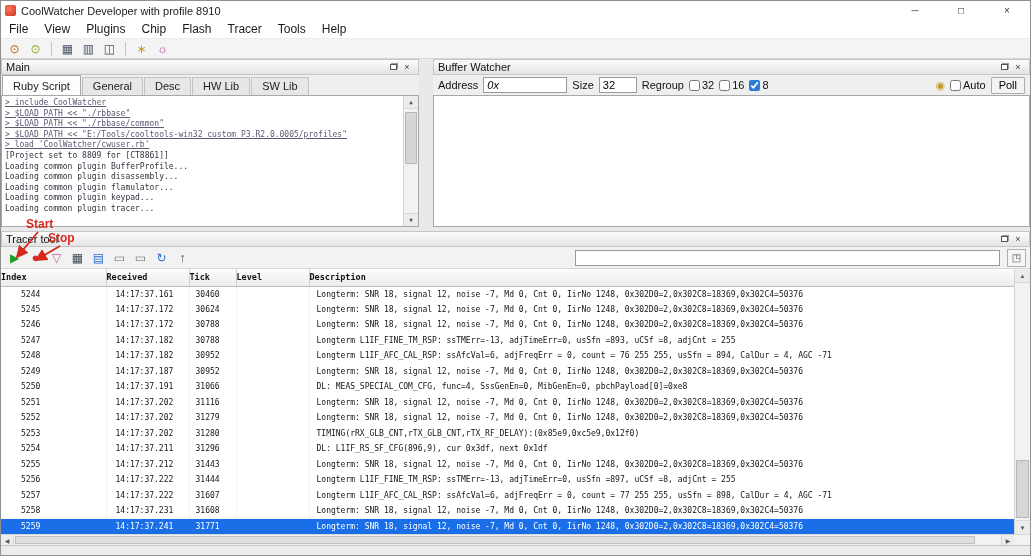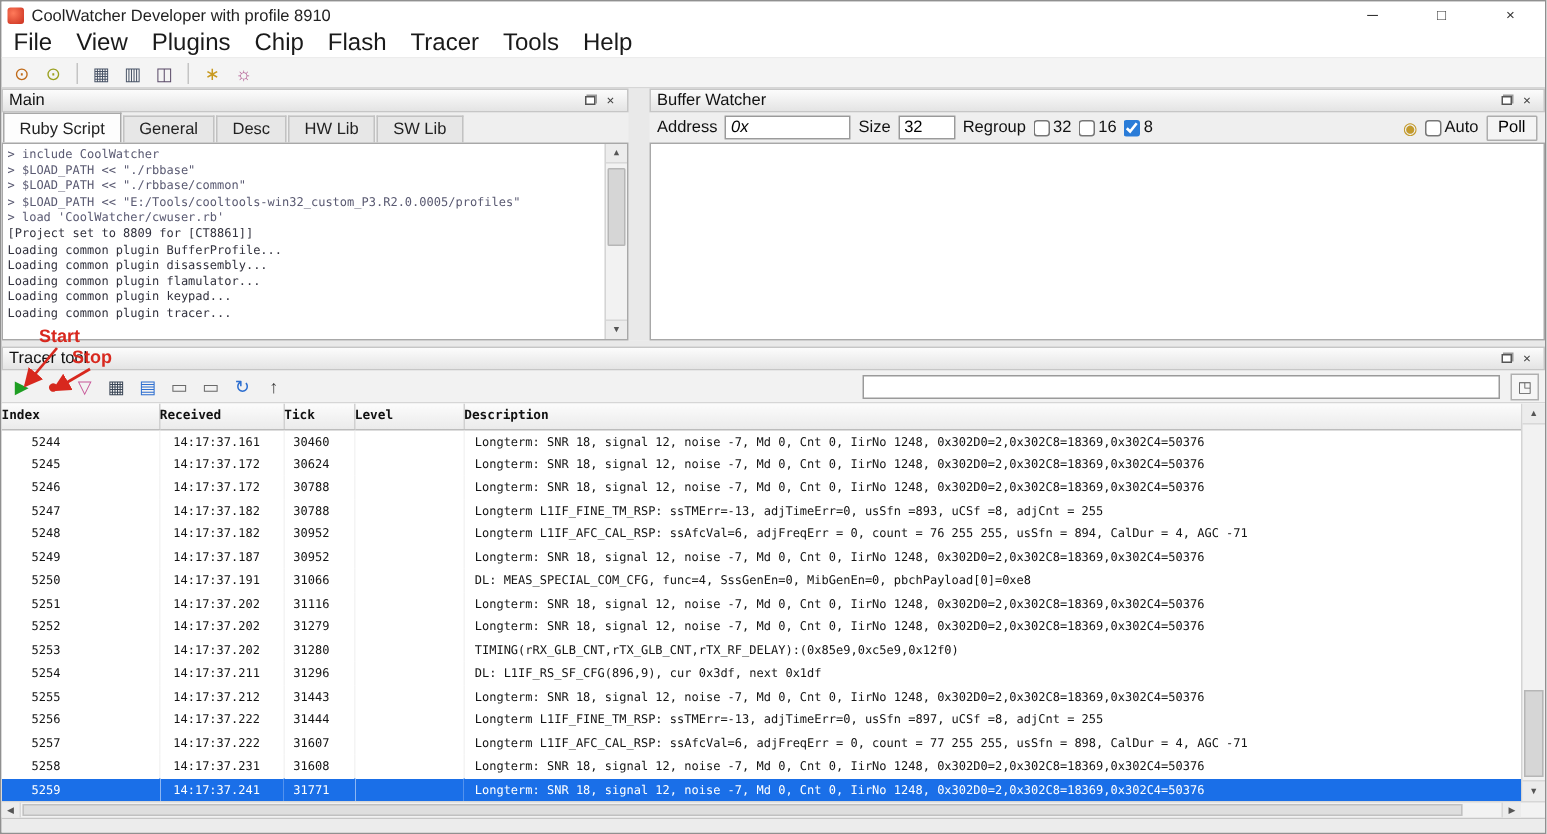--- a/index.html
+++ b/index.html
@@ -16,21 +16,21 @@
   
   .titlebar{height:19px; background:#ffffff; display:flex; align-items:center; padding-left:4px;}
   .app-icon{width:11px; height:11px; border-radius:2px; margin-right:5px;
     background:radial-gradient(circle at 35% 35%, #ff7a5a, #c92f1e); flex:0 0 auto;}
   .title-text{font-size:11px; color:#222; flex:1; white-space:nowrap; overflow:hidden;}
   .win-controls{display:flex; height:100%;}
   .winbtn{width:46px; height:100%; display:flex; align-items:center; justify-content:center;
     font-size:10px; color:#333;}
   
   .menubar{height:19px; background:#ffffff; display:flex; align-items:center; border-bottom:1px solid #ececec;}
-  .menu-item{padding:0 8px; height:100%; display:flex; align-items:center; font-size:16px; color:#1a1a1a;}
+  .menu-item{padding:0 8px; height:100%; display:flex; align-items:center; font-size:12px; color:#1a1a1a;}
   
   .toolbar{height:20px; background:#f4f4f4; border-bottom:1px solid #d6d6d6; display:flex; align-items:center; padding:0 4px; gap:2px;}
   .tbtn{width:19px; height:17px; display:flex; align-items:center; justify-content:center; font-size:12px; line-height:1;}
   .tsep{width:1px; height:14px; background:#c4c4c4; margin:0 4px;}
   
   .top-panels{height:168px; display:flex; gap:14px; background:#e9e9e9;}
   .panel{display:flex; flex-direction:column; min-width:0;}
   .panel-main{width:418px;}
   .panel-buffer{flex:1;}
   .panel-header{height:16px; background:linear-gradient(#fcfcfc,#e4e4e4); border:1px solid #c6c6c6;
@@ -39,21 +39,21 @@
   .dock-btn{width:14px; height:12px; display:flex; align-items:center; justify-content:center; font-size:9px; color:#444;}
   .dock-float-glyph{width:7px; height:6px; border:1px solid #555; background:#fff; box-shadow:1px -1px 0 #999;}
   
   .tabbar{height:20px; display:flex; align-items:flex-end; background:#efefef; padding-left:1px;}
   .tab{padding:2px 10px 3px 10px; font-size:11px; color:#222; background:#e7e7e7;
     border:1px solid #c2c2c2; border-bottom:none; margin-right:1px; margin-top:3px;}
   .tab.active{background:#fdfdfd; margin-top:1px; padding-top:4px; border-color:#a8a8a8;}
   .console{flex:1; background:#fff; border:1px solid #a8a8a8; position:relative; overflow:hidden;
     font-family:"DejaVu Sans Mono",monospace; font-size:8px; line-height:10.6px; padding:2px 18px 2px 3px;}
   .console-line{white-space:nowrap; color:#32323e;}
-  .console-line.cmd{color:#5a5a72;}
+  .console-line.cmd{color:#5a5a72;text-decoration:underline;}
   .vscroll{position:absolute; top:0; right:0; bottom:0; width:15px; background:#f2f2f2; border-left:1px solid #d4d4d4;}
   .vscroll .arr{position:absolute; left:0; width:100%; height:13px; display:flex; align-items:center; justify-content:center; font-size:6px; color:#555; background:#ececec;}
   .vscroll .arr.up{top:0; border-bottom:1px solid #d8d8d8;}
   .vscroll .arr.dn{bottom:0; border-top:1px solid #d8d8d8;}
   .vscroll .thumb{position:absolute; left:1px; right:1px; background:#d6d6d6; border:1px solid #b6b6b6; border-radius:1px;}
   
   .bw-controls{height:20px; display:flex; align-items:center; gap:5px; padding:0 5px; background:#efefef; font-size:11px;}
   .bw-controls input[type=text]{height:16px; border:1px solid #9a9a9a; background:#fff; font-size:11px; padding:0 3px; font-family:"Liberation Sans",sans-serif;}
   .addr-input{width:84px;font-style:italic;}
   .size-input{width:38px;}

